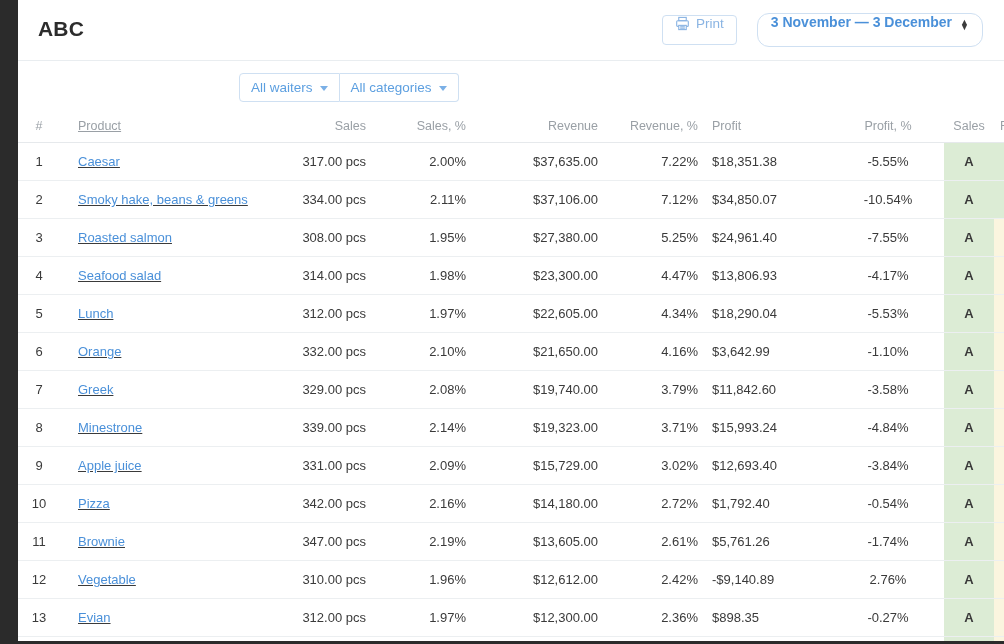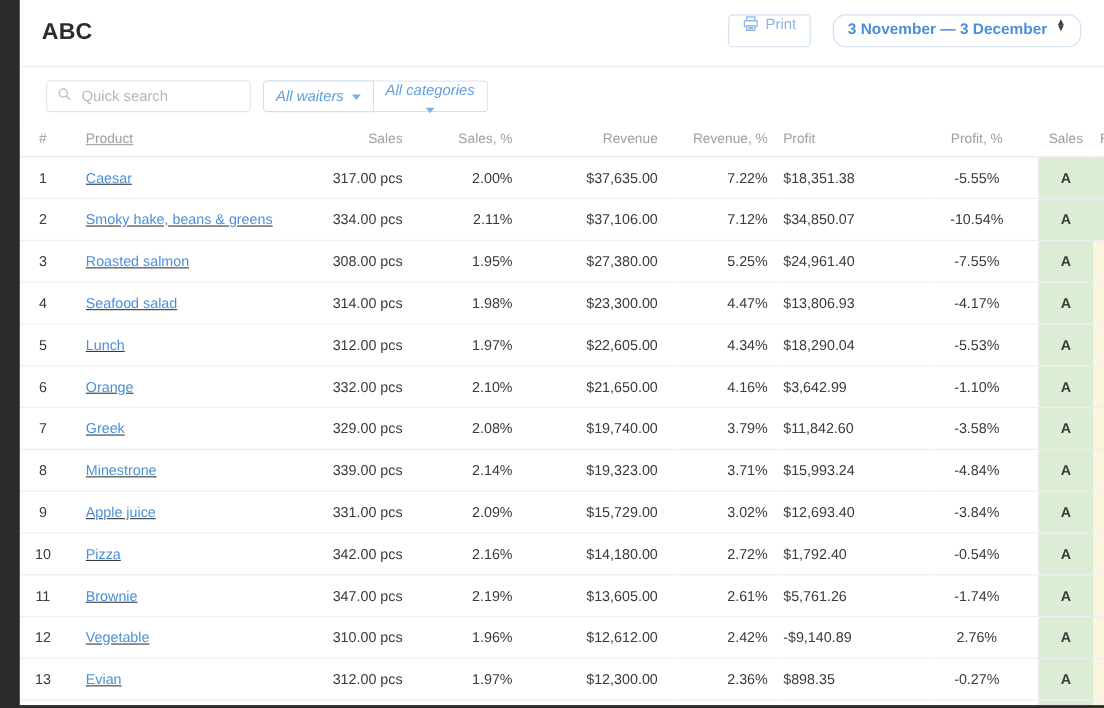--- a/index.html
+++ b/index.html
@@ -51,24 +51,24 @@
     border-radius: 4px;
     background: #fff;
     color: #8ab4e3;
     font-size: 13.5px;
     cursor: pointer;
     white-space: nowrap;
   }
   .print-btn .lbl { color: #8ab4e3; }
   .date-btn {
     display: flex;
-    align-items: flex-start;
+    align-items: flex-end;
     gap: 8px;
     height: 30px;
-    padding: 4px 13px;
+    padding: 16px 13px;
     border: 1px solid #cfe0f2;
     border-radius: 12px;
     background: #fff;
     color: #4a90d9;
     font-size: 14px;
     font-weight: bold;
     cursor: pointer;
     white-space: nowrap;
   }
   .updown {
@@ -107,37 +107,36 @@
     color: #555;
     width: 100%;
     background: transparent;
   }
   .search-box input::placeholder { color: #b3b8bd; }
 
   .filter-group {
     position: absolute;
     left: 221px; top: 12px;
     display: flex;
-    font-style: italic;
   }
   .filter-btn {
     height: 29px;
     padding: 0 11px;
     border: 1px solid #cfe0f2;
     background: #fff;
     color: #5c9fe0;
     font-size: 13.5px;
     display: flex;
     align-items: center;
     gap: 7px;
     cursor: pointer;
     white-space: nowrap;
   }
   .filter-btn:first-child { border-radius: 4px 0 0 4px; }
-  .filter-btn:last-child { border-radius: 0 4px 4px 0; border-left: none; flex-direction: column; }
+  .filter-btn:last-child { border-radius: 0 4px 4px 0; border-left: none; }
   .caret {
     width: 0; height: 0;
     border-left: 4px solid transparent;
     border-right: 4px solid transparent;
     border-top: 5px solid #7bb0e6;
     margin-top: 2px;
   }
 
   
   table.report {
@@ -218,29 +217,20 @@
         <span>3 November — 3 December</span>
         <span class="updown">
           <span>▲</span>
             <span>▼</span>
         </span>
       </div>
     </div>
   </div>
 
   <div class="filterbar">
-    <div class="search-box">
-      <span>
-        <svg width="13" height="13" viewBox="0 0 16 16" fill="none" stroke="#b3b8bd" stroke-width="1.4">
-          <circle cx="6.8" cy="6.8" r="4.6"></circle>
-          <line x1="10.3" y1="10.3" x2="14.2" y2="14.2" stroke-linecap="round"></line>
-        </svg>
-      </span>
-      <input type="text" placeholder="Quick search" style="">
-    </div>
 
     <div class="filter-group">
       <div class="filter-btn">
         <span>All waiters</span>
         <span class="caret"></span>
       </div>
       <div class="filter-btn">
         <span>All categories</span>
         <span class="caret"></span>
       </div>

